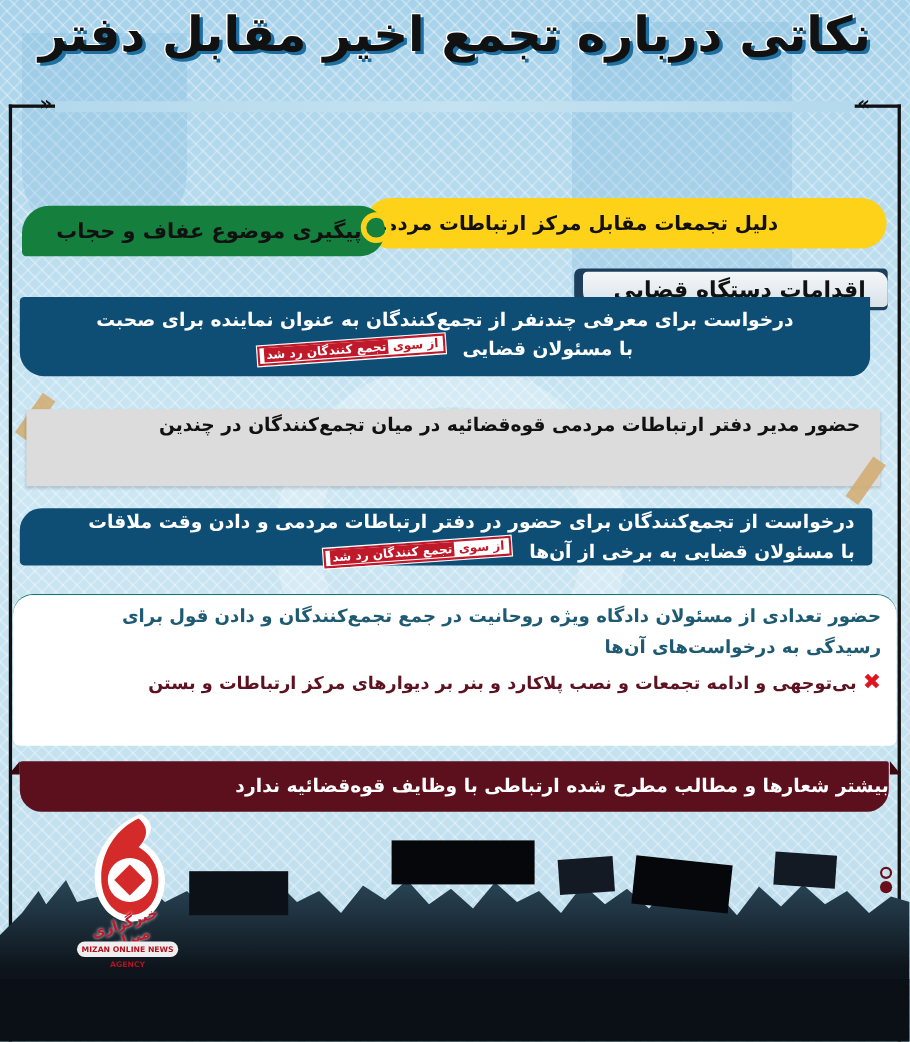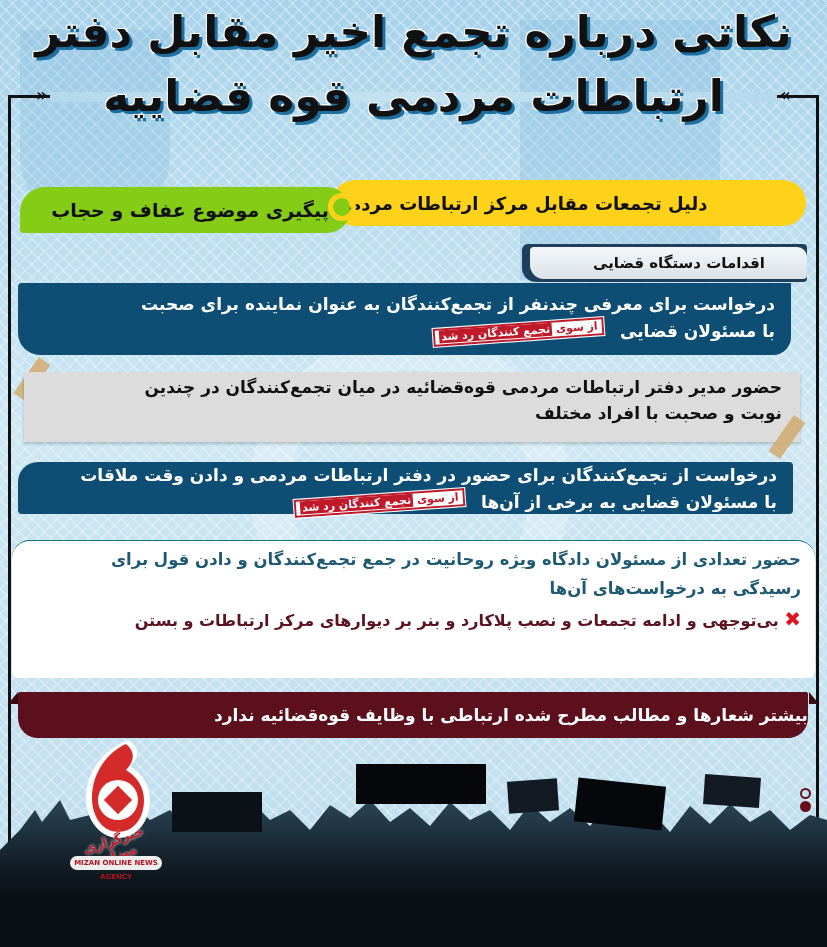--- a/index.html
+++ b/index.html
@@ -46,51 +46,51 @@
   
   .pill-yellow {
     position: absolute; left: 332px; top: 180px; width: 474px; height: 46px;
     background: #ffd21a; border-radius: 24px;
     display: flex; align-items: center; justify-content: flex-end; padding-right: 22px;
     direction: rtl; font-weight: bold; font-size: 18px; color: #111;
   }
   .pill-yellow .inner { direction: rtl; }
   .pill-orange {
     position: absolute; left: 20px; top: 187px; width: 330px; height: 46px;
-    background: #84cc16; border-radius: 26px 24px 24px 4px;
+    background: #15803d; border-radius: 26px 24px 24px 4px;
     display: flex; align-items: center; justify-content: center;
     direction: rtl; font-weight: bold; font-size: 19px; color: #111;
     padding-left: 10px;
   }
   .link-ring {
     position: absolute; left: 328px; top: 193px; width: 28px; height: 28px;
     border: 5px solid #ffd21a; border-radius: 50%; background: transparent;
   }
 
   
   .sec-header {
     position: absolute; left: 522px; top: 244px; width: 285px; height: 38px;
     background: #1d3f5c; border-radius: 6px 4px 4px 14px;
   }
   .sec-header .label {
     position: absolute; left: 8px; top: 3px; right: 0; bottom: 3px;
     background: linear-gradient(180deg,#f4f7f9,#d9e2e8);
     border-radius: 4px 10px 4px 14px;
-    direction: rtl; text-align: right; padding-right: 42px;
-    font-weight: bold; font-size: 15px; line-height: 32px; color: #111;
+    direction: rtl; text-align: right; padding-right: 20px;
+    font-weight: bold; font-size: 20px; line-height: 32px; color: #111;
   }
 
   
   .blue-box {
     position: absolute; background: #0e4e74; color: #fff;
     direction: rtl; text-align: right;
     font-size: 17px; line-height: 27px; font-weight: bold;
     padding: 8px 16px 6px 16px;
   }
-  .box1 { left: 18px; top: 283px; width: 773px; height: 72px; border-radius: 4px 0 18px 22px; }
+  .box1 { left: 18px; top: 270px; width: 773px; height: 72px; border-radius: 4px 0 18px 22px; text-align: center; }
   .box3 { left: 18px; top: 462px; width: 775px; height: 52px; border-radius: 20px 4px 4px 4px; padding-top: 0; }
   .stamp {
     display: inline-block; direction: rtl;
     background: #fff; color: #c0192a;
     border: 2px solid #c0192a; outline: 1px solid #fff;
     font-size: 11px; font-weight: bold; line-height: 14px;
     padding: 0 4px; transform: rotate(-4deg); vertical-align: middle;
     margin-right: 10px;
   }
   .stamp .hl { background: #c0192a; color: #fff; padding: 0 2px; }
@@ -167,21 +167,20 @@
 <div class="bg-shape" style="left:20px;top:30px;width:150px;height:200px;border-radius:0 0 80px 80px;"></div>
 <div class="watermark"></div>
 
 <div class="frame"></div>
 <div class="frame-cover"></div>
 <span class="chev left">»</span>
 <span class="chev right">«</span>
 
 <div class="title">
   <div>نکاتی درباره تجمع اخیر مقابل دفتر</div>
-  <div>ارتباطات مردمی قوه قضاییه</div>
 </div>
 
 <div class="pill-yellow">
   <span class="inner">دلیل تجمعات مقابل مرکز ارتباطات مردمی</span>
 </div>
 <div class="pill-orange">
   <span>پیگیری موضوع عفاف و حجاب</span>
 </div>
 <div class="link-ring"></div>
 
@@ -196,21 +195,20 @@
     <span class="stamp">
       <span>از سوی</span>
       <span class="hl">تجمع کنندگان رد شد</span>
     </span>
   </div>
 </div>
 
 <div class="tape tl"></div>
 <div class="grey-box">
   <div>حضور مدیر دفتر ارتباطات مردمی قوه‌قضائیه در میان تجمع‌کنندگان در چندین</div>
-  <div>نوبت و صحبت با افراد مختلف</div>
 </div>
 <div class="tape br"></div>
 
 <div class="blue-box box3">
   <div>درخواست از تجمع‌کنندگان برای حضور در دفتر ارتباطات مردمی و دادن وقت ملاقات</div>
   <div>
     <span>با مسئولان قضایی به برخی از آن‌ها</span>
     <span class="stamp">
       <span>از سوی</span>
       <span class="hl">تجمع کنندگان رد شد</span>

